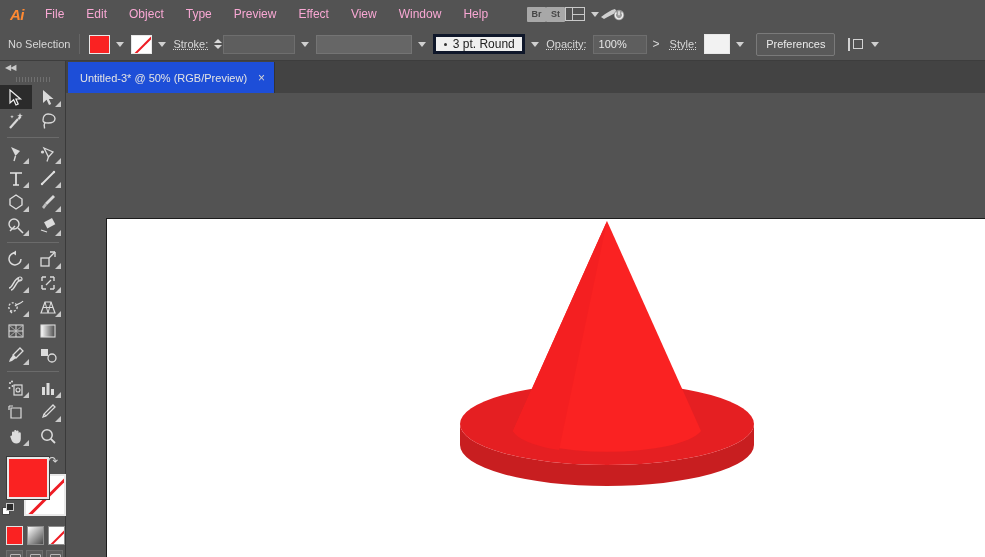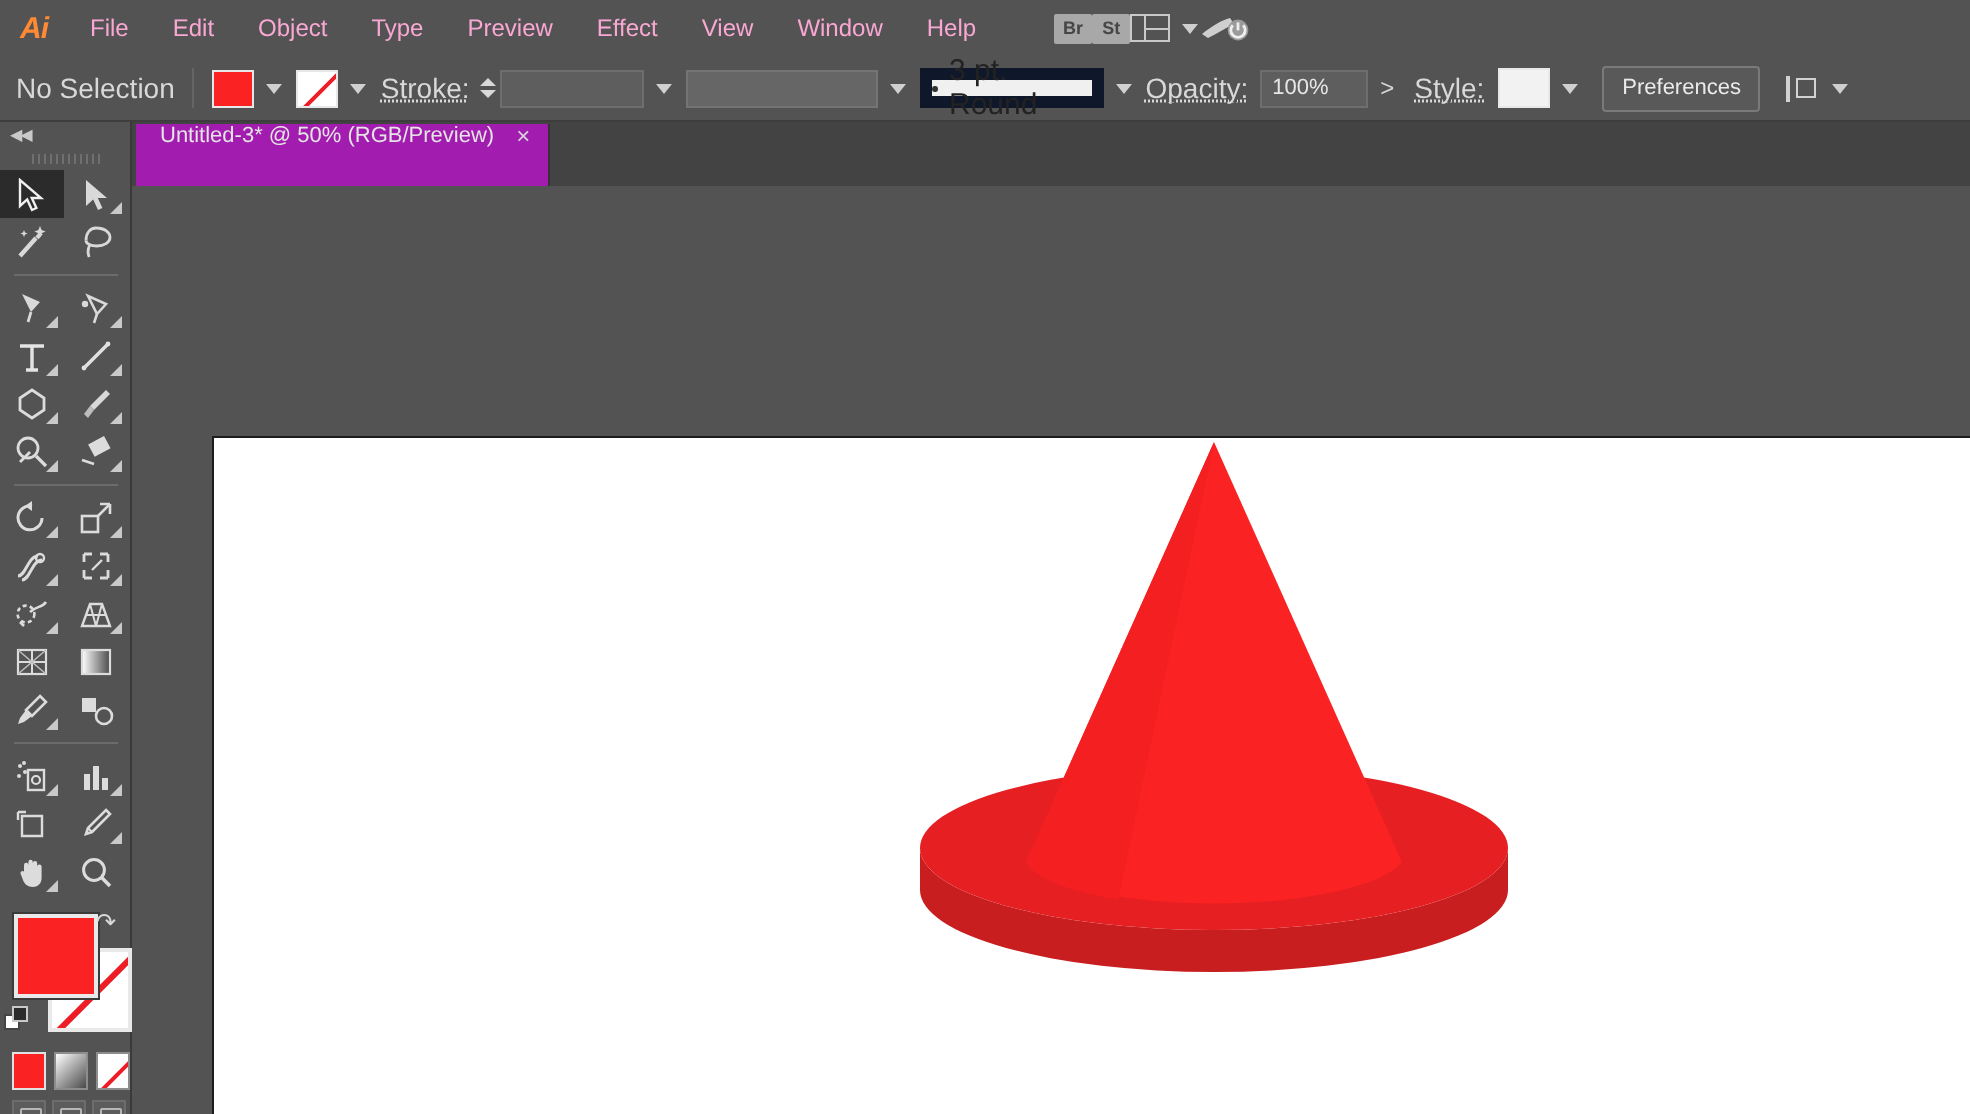--- a/index.html
+++ b/index.html
@@ -103,21 +103,21 @@
     left: 0; top: 28px;
     width: 985px; height: 33px;
     background: #535353;
     border-bottom: 1px solid #3d3d3d;
     display: flex;
     align-items: center;
     padding-left: 8px;
     box-sizing: border-box;
   }
   .cb-label {
-    font-size: 14px;
+    font-size: 11px;
     color: #d8d8d8;
     white-space: nowrap;
   }
   .cb-sep {
     width: 1px; height: 20px;
     background: #656565;
     margin: 0 9px;
   }
   .swatch {
     width: 21px; height: 19px;
@@ -174,26 +174,26 @@
     width: 0; height: 0;
     border-left: 4px solid transparent;
     border-right: 4px solid transparent;
   }
   .stepper i.up { border-bottom: 4px solid #d9d9d9; }
   .stepper i.dn { border-top: 4px solid #d9d9d9; }
   .brush-field {
     width: 92px; height: 20px;
     background: #f0f0f0;
     color: #222;
-    font-size: 15px;
+    font-size: 12px;
     display: flex;
     align-items: center;
     justify-content: center;
     gap: 6px;
-    border: 6px solid #0f172a;
+    border: 3px solid #0f172a;
     box-sizing: border-box;
   }
   .brush-dot {
     width: 3px; height: 3px;
     border-radius: 50%;
     background: #333;
   }
   .rt-chev {
     font-size: 12px;
     color: #d8d8d8;
@@ -236,23 +236,23 @@
     left: 0; top: 61px;
     width: 985px; height: 32px;
     background: #434343;
     border-bottom: 1px solid #2d2d2d;
     display: flex;
     align-items: flex-end;
   }
   .tab {
     margin-left: 68px;
     height: 31px;
-    background: #a21caf;
-    display: flex;
-    align-items: flex-start;
+    background: #1d4ed8;
+    display: flex;
+    align-items: center;
     padding: 0 9px 0 12px;
     gap: 11px;
     border-right: 1px solid #333;
     font-size: 11px;
     color: #e4e4e4;
     white-space: nowrap;
   }
   .tab-close {
     font-size: 12px;
     color: #d6d6d6;

